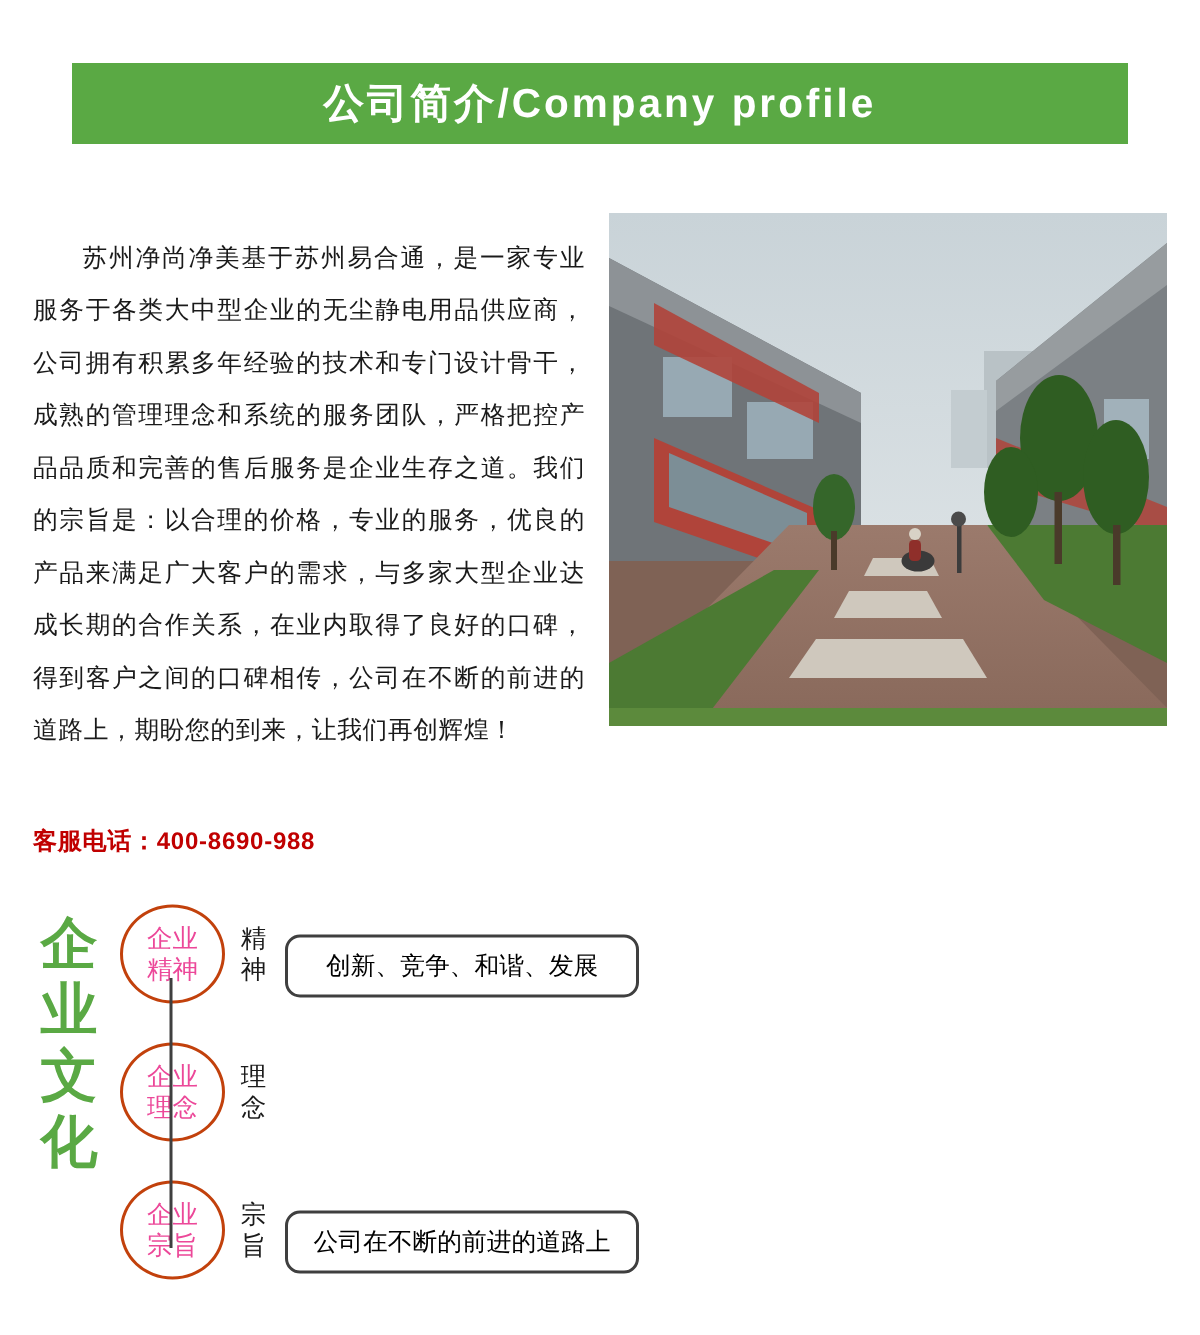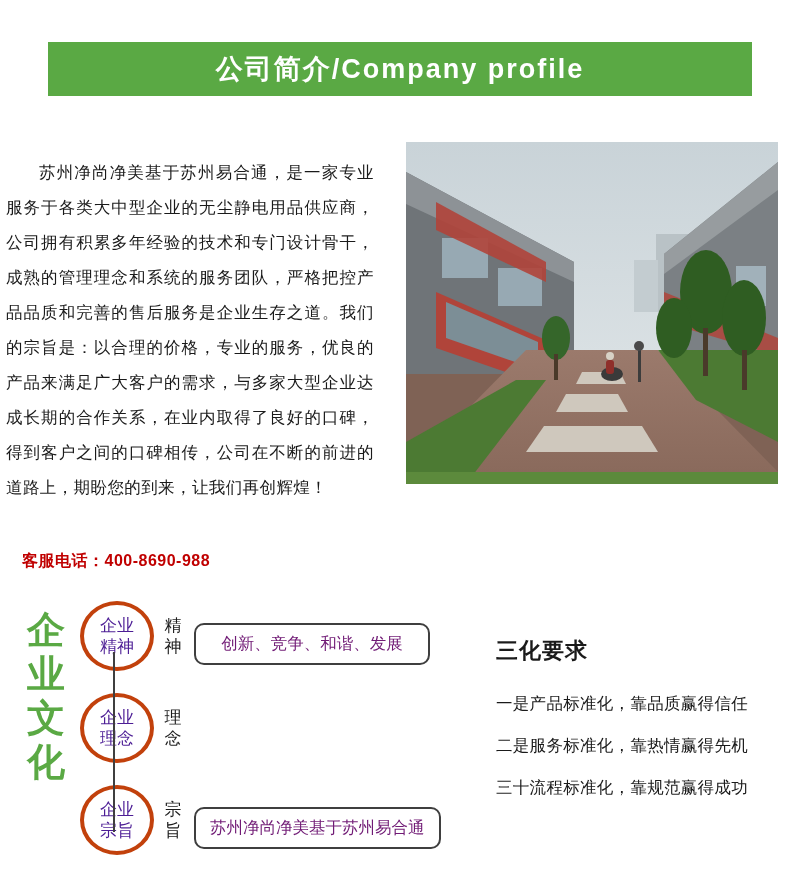--- a/index.html
+++ b/index.html
@@ -35,21 +35,21 @@
     color: #ffffff;
     font-size: 27px;
     font-weight: bold;
     letter-spacing: 2px;
     white-space: nowrap;
   }
 
   
   .intro {
     position: absolute;
-    left: 6px;
+    left: 22px;
     top: 138px;
     width: 368px;
   }
   .intro-paragraph {
     font-size: 16.5px;
     line-height: 35px;
     color: #1a1a1a;
     text-align: justify;
     text-indent: 2em;
     letter-spacing: 0.4px;
@@ -106,29 +106,29 @@
     width: 410px;
   }
   .culture-row {
     display: flex;
     align-items: center;
     height: 92px;
   }
   .oval {
     width: 66px;
     height: 62px;
-    border: 4px solid #c2410c;
+    border: 2px solid #c2410c;
     border-radius: 50%;
     display: flex;
     flex-direction: column;
     align-items: center;
     justify-content: center;
     font-size: 17px;
     line-height: 21px;
-    color: #4c1d95;
+    color: #ec4899;
     flex: none;
   }
   .oval span { display: block; }
   .vlabel {
     width: 26px;
     margin-left: 6px;
     font-size: 17px;
     line-height: 21px;
     color: #1a1a1a;
     text-align: center;
@@ -139,21 +139,21 @@
     margin-left: 8px;
     min-width: 236px;
     height: 42px;
     border: 2px solid #3f3f3f;
     border-radius: 10px;
     display: flex;
     align-items: center;
     justify-content: center;
     padding: 0 14px;
     font-size: 16.5px;
-    color: #701a75;
+    color: #000000;
     white-space: nowrap;
     box-sizing: border-box;
     margin-top: 15px;
   }
   .connector {
     position: absolute;
     left: 33px;
     top: 62px;
     width: 2px;
     height: 180px;
@@ -296,25 +296,19 @@
 
       <div class="culture-row">
         <div class="oval">
           <span>企业</span>
           <span>宗旨</span>
         </div>
         <div class="vlabel">
             <span>宗</span>
             <span>旨</span>
           </div>
-        <div class="pill">苏州净尚净美基于苏州易合通</div>
+        <div class="pill">公司在不断的前进的道路上</div>
       </div>
     </div>
   </div>
 
-  <div class="requirements">
-    <div class="req-title">三化要求</div>
-    <div class="req-item">一是产品标准化，靠品质赢得信任</div>
-    <div class="req-item">二是服务标准化，靠热情赢得先机</div>
-    <div class="req-item">三十流程标准化，靠规范赢得成功</div>
-  </div>
 
 </div>
 
 </body></html>

